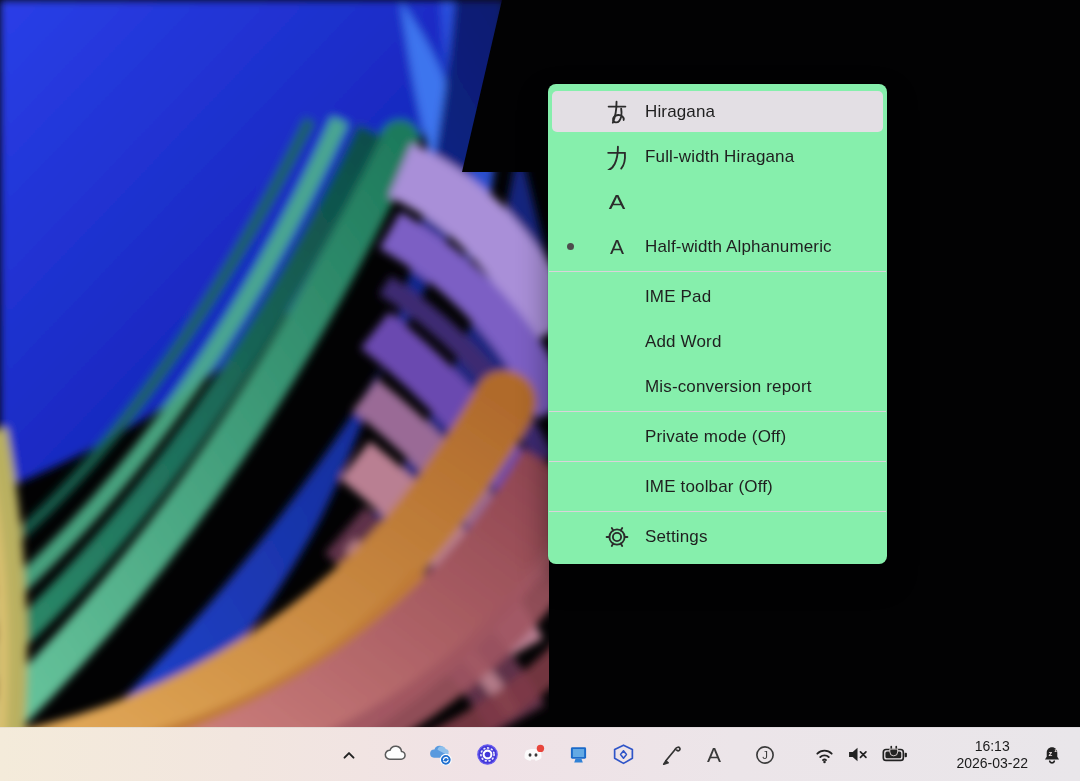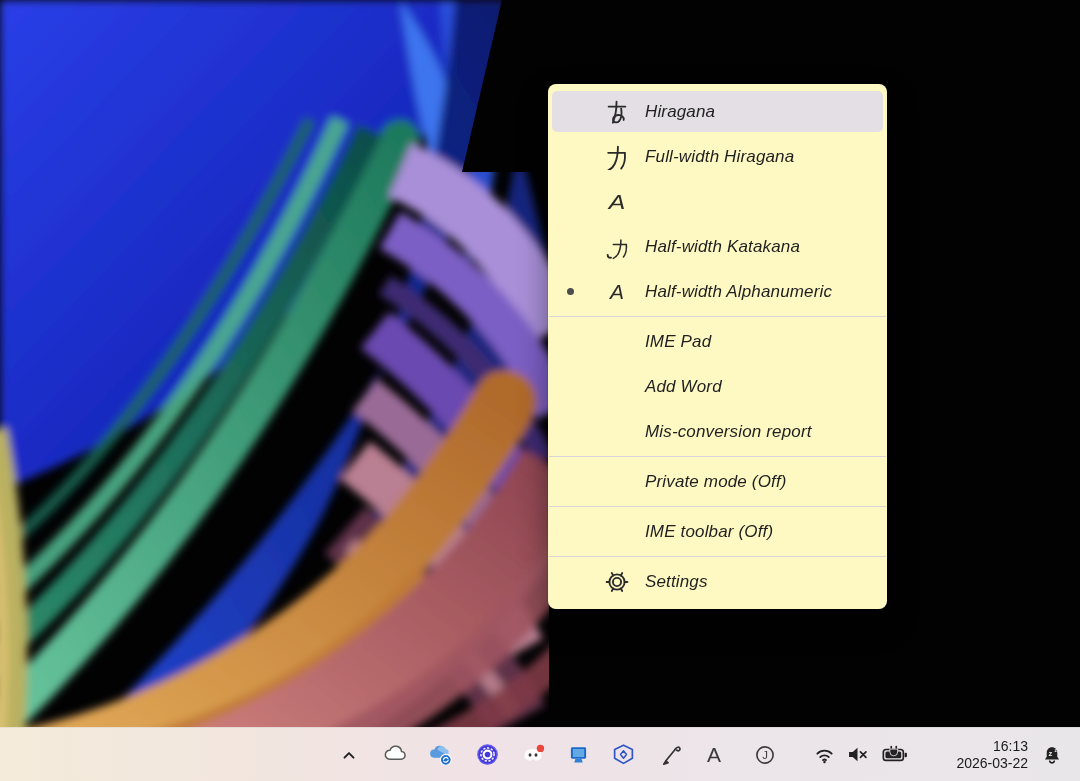--- a/index.html
+++ b/index.html
@@ -7,23 +7,23 @@
     width:1080px;height:781px;position:relative;overflow:hidden;
     background:#020203;
     font-family:"Liberation Sans","DejaVu Sans",sans-serif;
     -webkit-font-smoothing:antialiased;
   }
   
   .wallpaper{position:absolute;inset:0;width:1080px;height:781px;}
   
   .ime-menu{
     position:absolute;left:548px;top:84px;width:339px;
-    background:#fef9c3;border-radius:8px;
+    background:#86efac;border-radius:8px;
     box-shadow:0 0 0 1px rgba(0,0,0,.07),0 14px 30px rgba(0,0,0,.42);
-    padding:5px 0;box-sizing:border-box;font-style:italic;
+    padding:5px 0;box-sizing:border-box;
   }
   .mrow{height:45px;display:flex;align-items:center;position:relative;}
   .mrow>*{position:relative;z-index:1;}
   .mrow::before{content:"";position:absolute;left:4px;right:4px;top:2px;bottom:2px;border-radius:5px;z-index:0;}
   .mrow.highlight::before{background:#e3dfe4;}
   .cell-bullet{width:44px;display:flex;justify-content:center;align-items:center;}
   .bullet-dot{width:7px;height:7px;border-radius:50%;background:#4d4d4d;}
   .cell-icon{width:50px;display:flex;justify-content:center;align-items:center;color:#2b2b2b;}
   .mlabel{margin-left:3px;font-size:17px;color:#1f1f1f;letter-spacing:.15px;}
   .msep{height:1px;background:#d9d4da;margin:2px 1px;}
@@ -33,21 +33,21 @@
   
   .taskbar{
     position:absolute;left:0;bottom:0;width:1080px;height:53px;
     background:linear-gradient(90deg,#f4ebda 0%,#f2e6df 22%,#f0e2e6 45%,#ece5e9 68%,#e9e6ea 100%);
     border-top:1px solid rgba(0,0,0,.05);
   }
   .ti{position:absolute;top:50%;transform:translate(-50%,-50%);width:30px;height:30px;
       display:flex;align-items:center;justify-content:center;}
   .ime-a{font-size:21px;color:#3a3a3a;}
   .clock{position:absolute;right:52px;top:50%;transform:translateY(-50%);
-         text-align:right;font-size:14px;color:#1b1b1b;line-height:17px;}
+         text-align:center;font-size:14px;color:#1b1b1b;line-height:17px;}
   .bell{position:absolute;right:14px;top:50%;transform:translateY(-50%);
         width:28px;height:28px;display:flex;align-items:center;justify-content:center;}
   svg{display:block;}
 </style>
 </head>
 <body>
 
 <svg class="wallpaper" viewBox="0 0 1080 781" preserveAspectRatio="none" aria-hidden="true">
   <defs>
     <linearGradient id="gRoyal" x1="0" y1="0" x2="1" y2="1">
@@ -147,33 +147,20 @@
     <span class="mlabel">Full-width Hiragana</span>
   </div>
 
   <div class="mrow">
     <span class="cell-bullet"></span>
     <span class="cell-icon">
       <span class="glyph-a fw">A</span>
     </span>
   </div>
 
-  <div class="mrow">
-    <span class="cell-bullet"></span>
-    <span class="cell-icon">
-      <svg class="kana" width="26" height="26" viewBox="0 0 28 28" fill="none" stroke="#2b2b2b" stroke-width="2.1" stroke-linecap="round">
-        <g transform="translate(6.5,4) scale(0.78)">
-          <path d="M15,3 C15,9.5 14,16.5 11.5,21.5 C9.8,24.8 7.2,27.3 4.5,28.5"></path>
-          <path d="M4.5,9.5 L22.5,9.5 C23,16 22,22.5 18.5,26.5"></path>
-        </g>
-        <path d="M4,22.5 C4,25 5.5,26 7.5,25.5"></path>
-      </svg>
-    </span>
-    <span class="mlabel">Half-width Katakana</span>
-  </div>
 
   <div class="mrow">
     <span class="cell-bullet">
         <span class="bullet-dot"></span>
       </span>
     <span class="cell-icon">
       <span class="glyph-a">A</span>
     </span>
     <span class="mlabel">Half-width Alphanumeric</span>
   </div>

